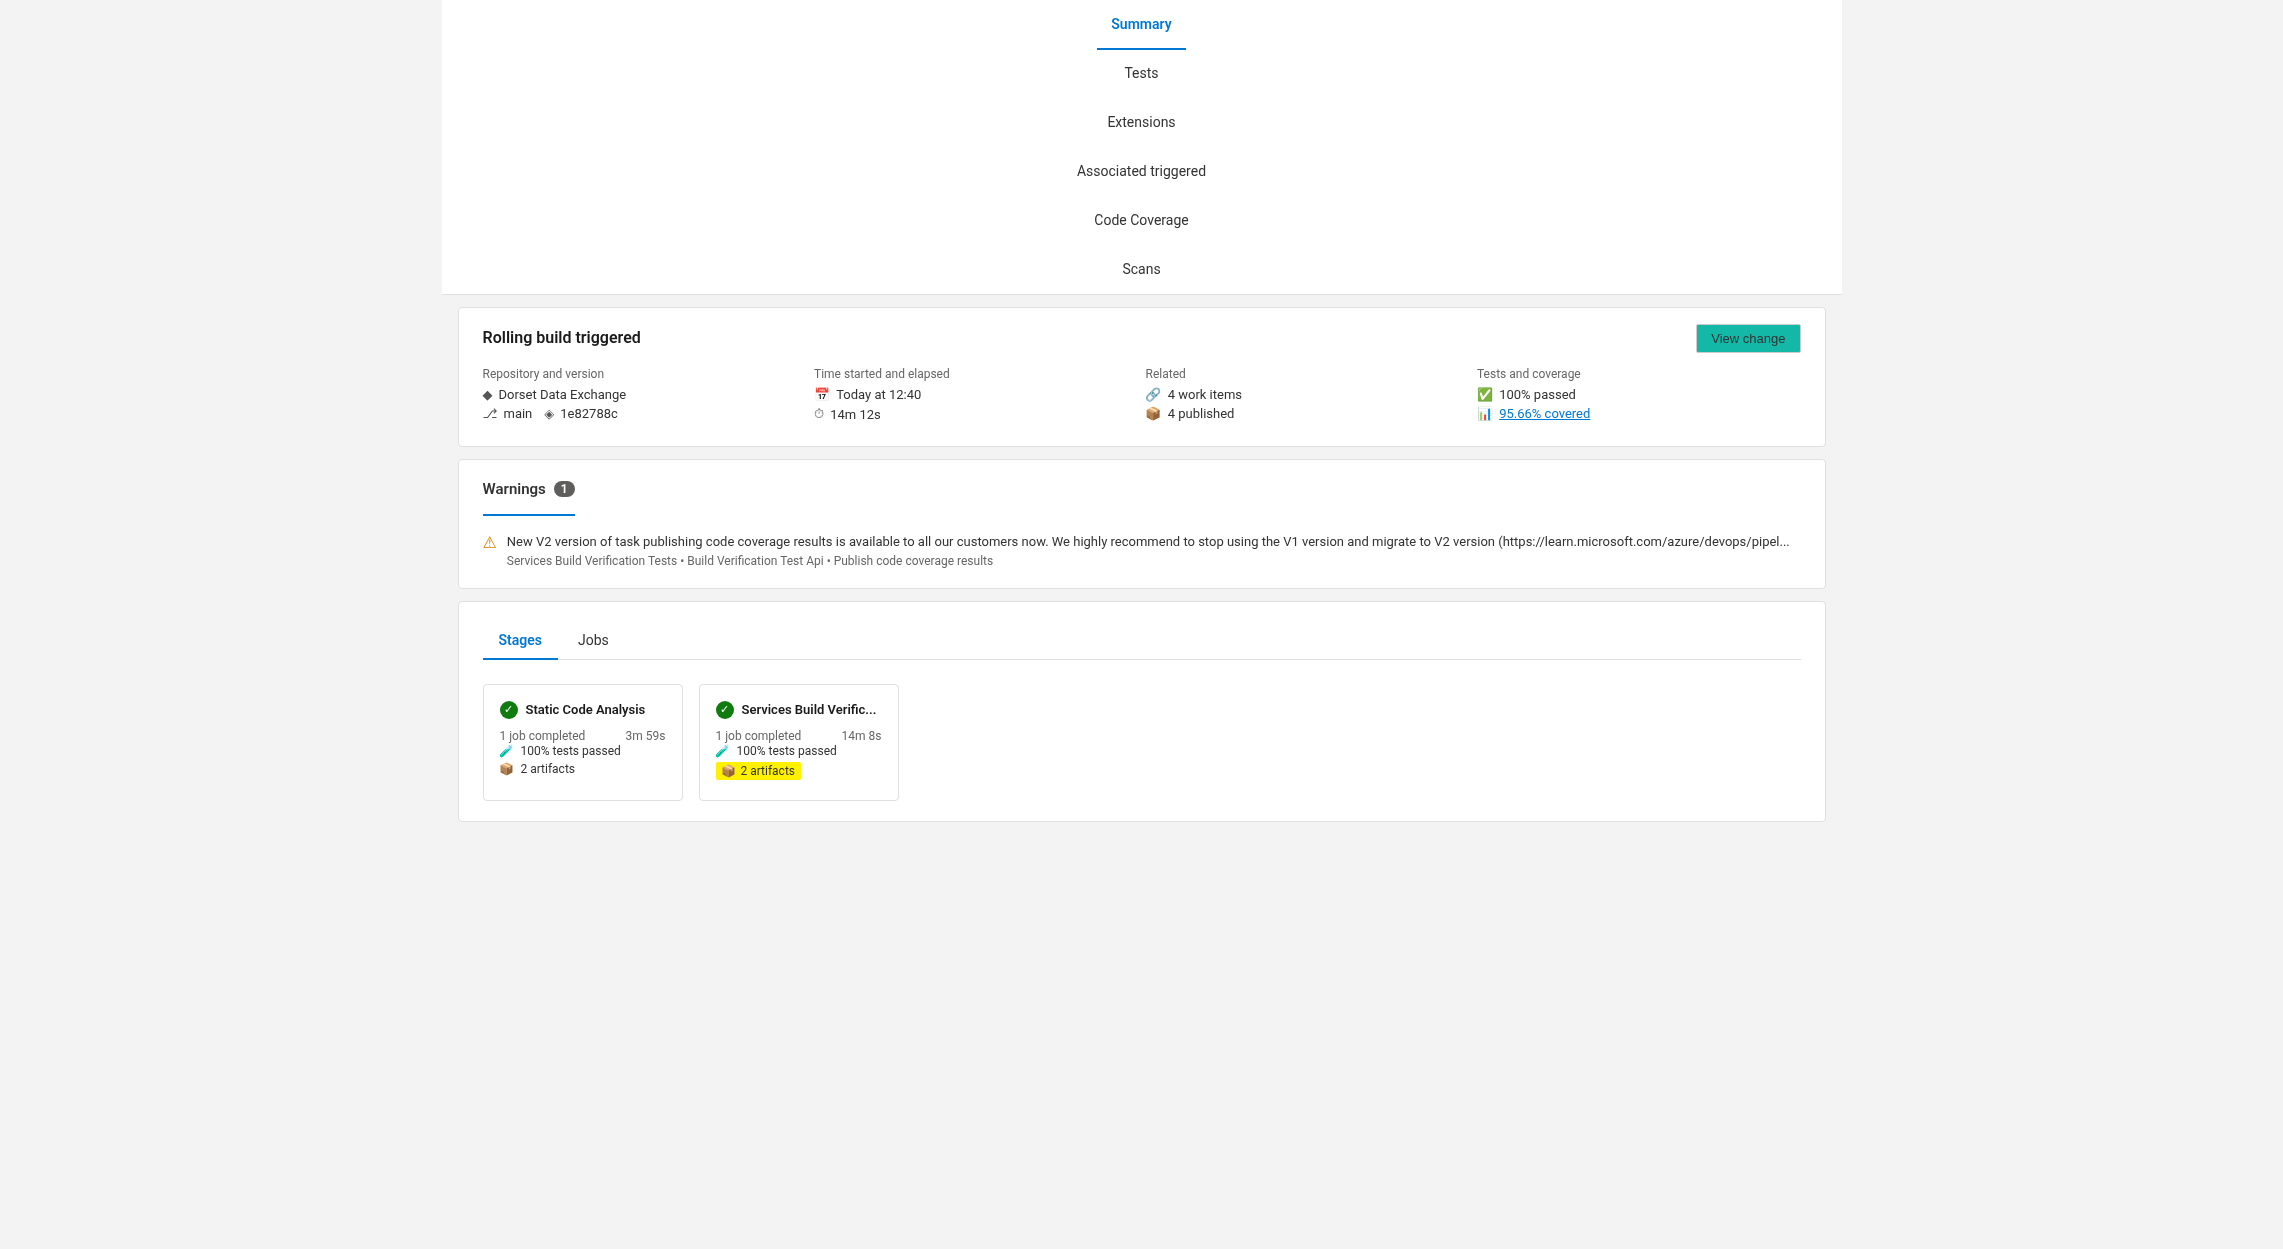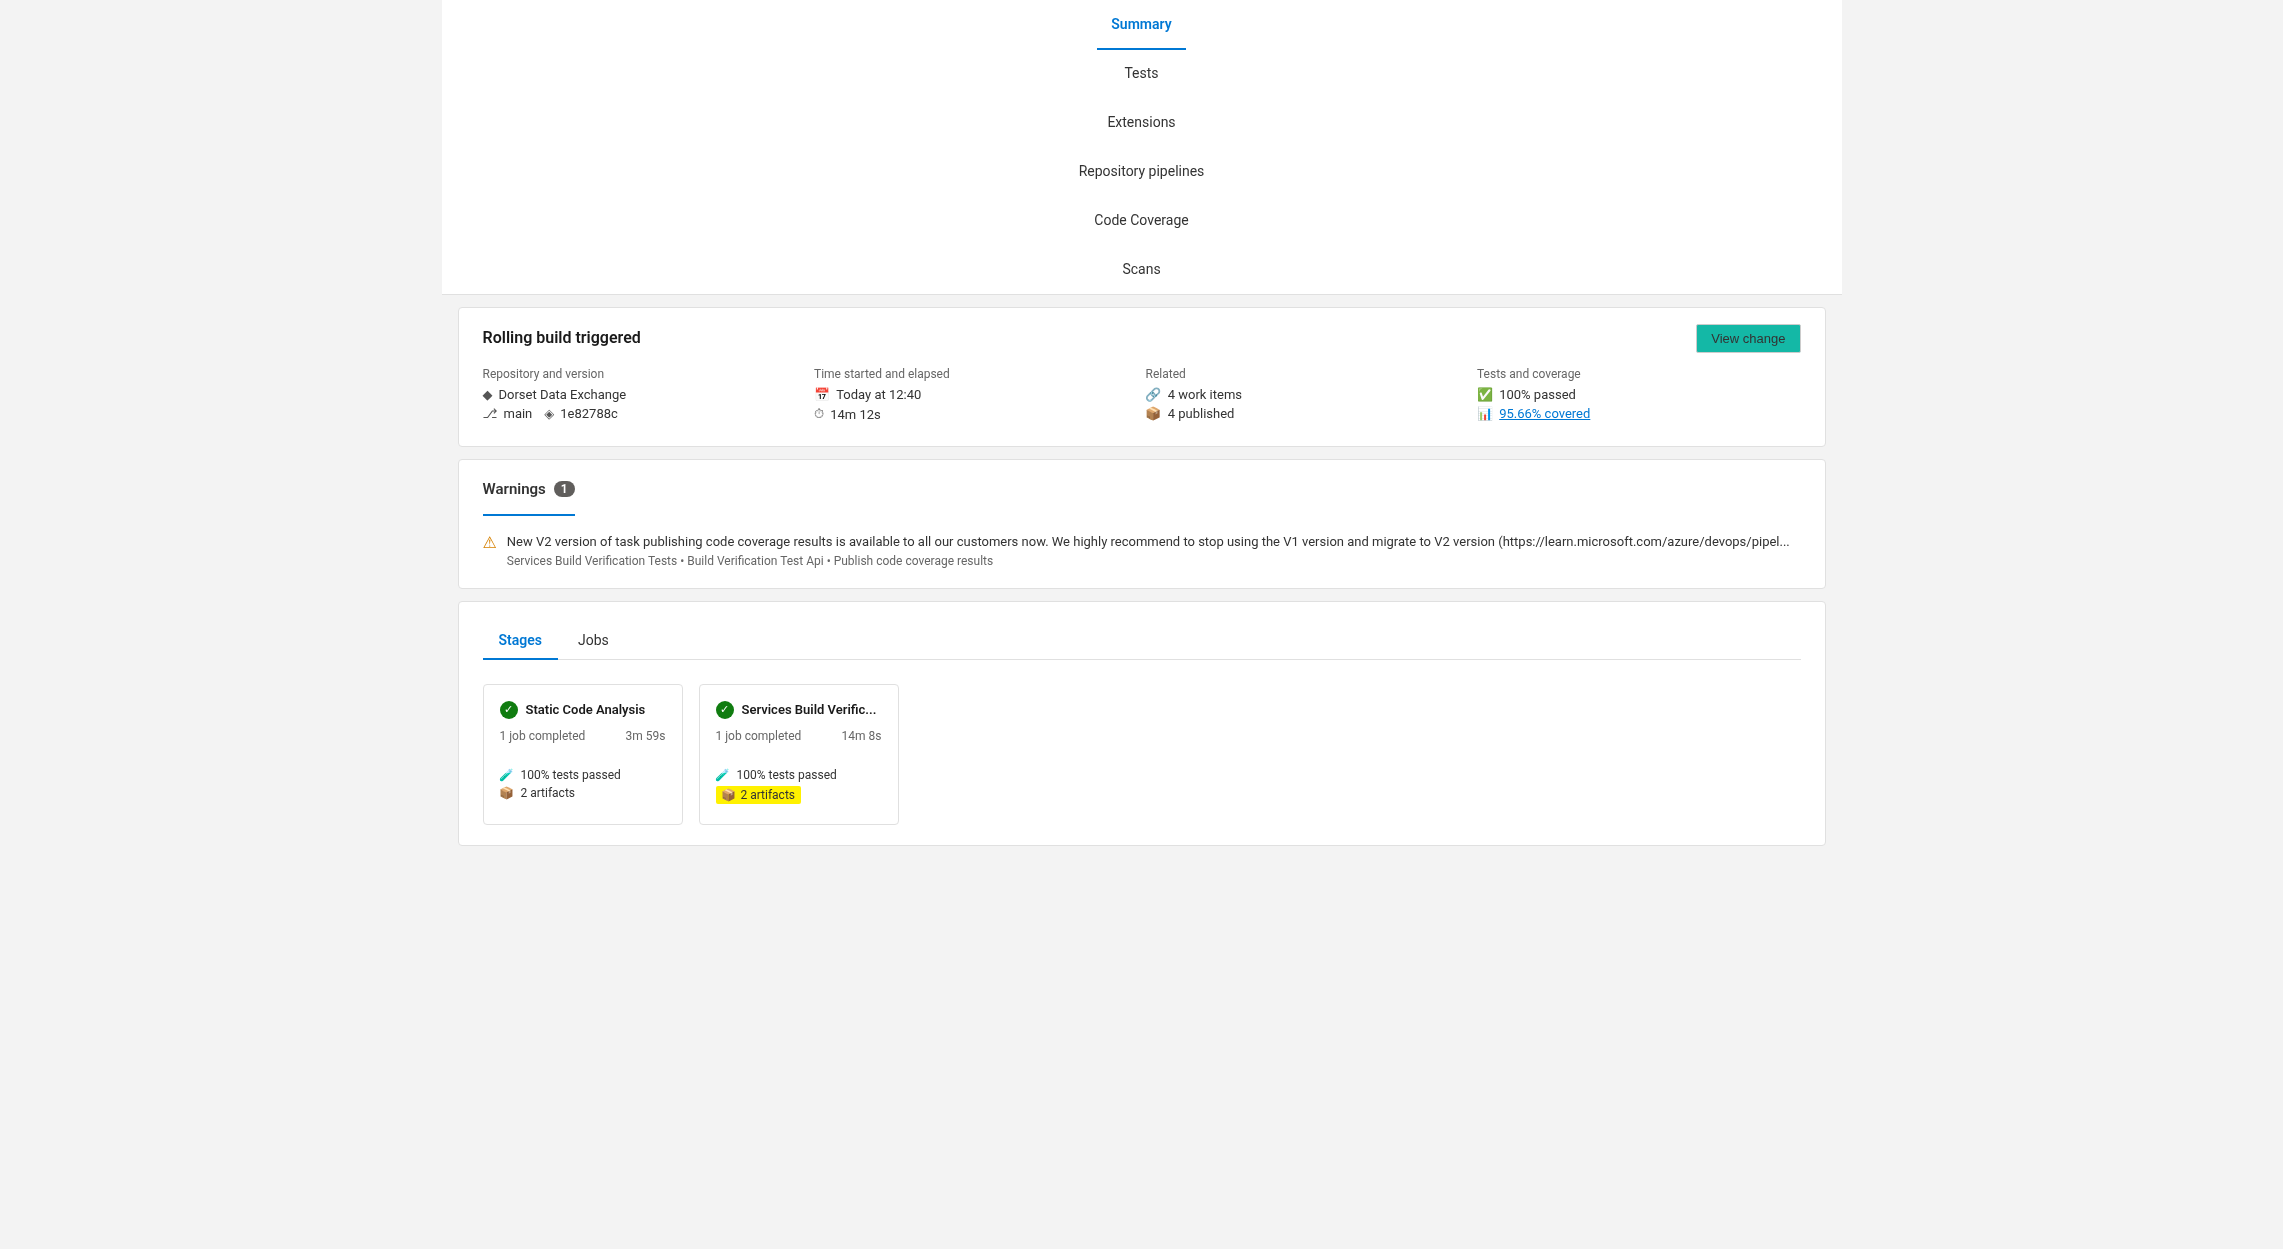--- a/index.html
+++ b/index.html
@@ -184,21 +184,21 @@
     .stage-card-title {
       font-size: 13px;
       font-weight: 600;
       color: #1a1a1a;
     }
     .stage-card-meta {
       display: flex;
       justify-content: space-between;
       font-size: 12px;
       color: #666;
-      margin-bottom: 25px;
+      margin-bottom: 1px;
     }
     .stage-card-stat {
       display: flex;
       align-items: center;
       gap: 6px;
       font-size: 12px;
       color: #333;
       margin-bottom: 4px;
     }
     .stage-card-stat .stat-icon {
@@ -230,21 +230,21 @@
   </style>
 </head>
 <body>
 
 <div class="page-container">
 
   <nav class="nav-tabs">
     <div class="nav-tab active">Summary</div>
     <div class="nav-tab">Tests</div>
     <div class="nav-tab">Extensions</div>
-    <div class="nav-tab">Repository pipelines</div>
+    <div class="nav-tab">Associated triggered</div>
     <div class="nav-tab">Code Coverage</div>
     <div class="nav-tab">Scans</div>
   </nav>
 
   <div class="card">
     <button class="view-change-btn" style="float:right; margin-top:-4px;">View change</button>
     <div class="build-title">Rolling build triggered</div>
     <div class="meta-grid">
       <div>
         <div class="meta-section-label">Repository and version</div>

